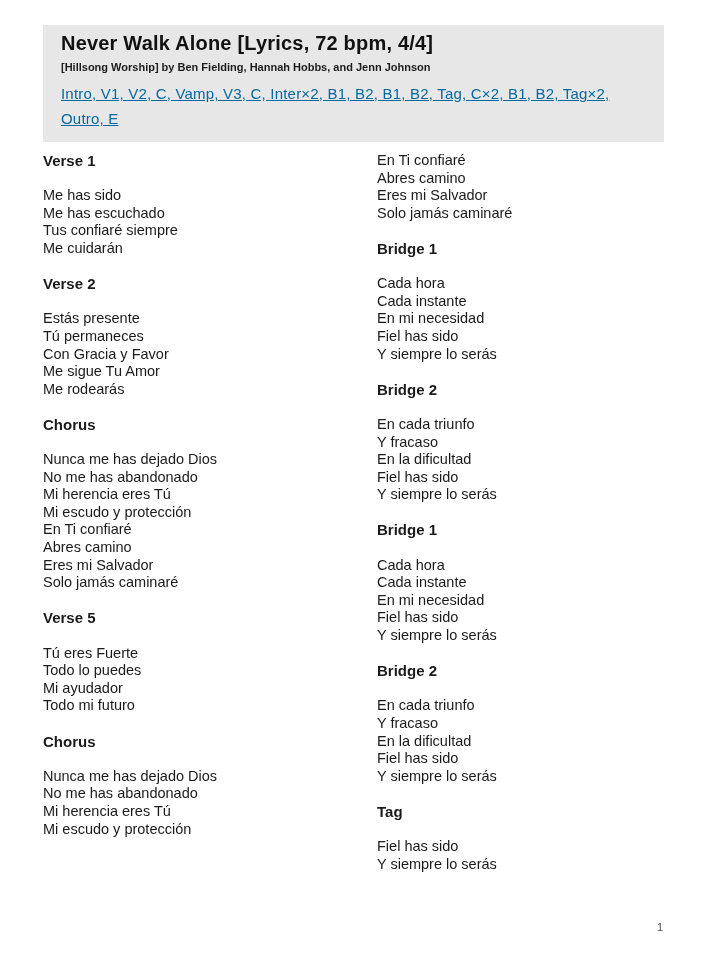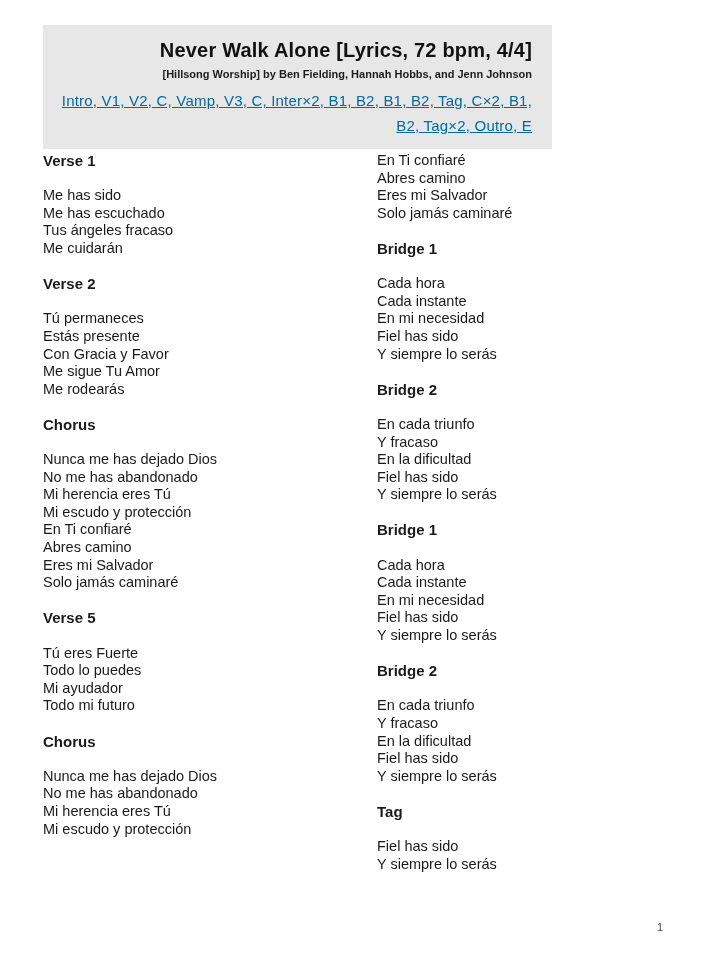--- a/index.html
+++ b/index.html
@@ -11,24 +11,23 @@
     margin: 0 auto;
     background: #ffffff;
     font-family: "Liberation Sans", "DejaVu Sans", sans-serif;
     color: #1a1a1a;
     overflow: hidden;
   }
   .header-box {
     position: absolute;
     left: 43px;
     top: 25px;
-    width: 509px;
+    width: 621px;
     background: #e7e7e7;
-    padding: 13px 20px 11px 18px;
-    text-align: right;
+    padding: 6px 20px 11px 18px;
   }
   .song-title {
     font-size: 20px;
     font-weight: bold;
     color: #111111;
     line-height: 24px;
     margin-bottom: 5px;
     letter-spacing: 0.2px;
   }
   .song-byline {
@@ -78,27 +77,27 @@
     <div class="song-title">Never Walk Alone [Lyrics, 72 bpm, 4/4]</div>
     <div class="song-byline">[Hillsong Worship] by Ben Fielding, Hannah Hobbs, and Jenn Johnson</div>
     <div class="song-arrangement">Intro, V1, V2, C, Vamp, V3, C, Inter×2, B1, B2, B1, B2, Tag, C×2, B1, B2, Tag×2, Outro, E</div>
   </div>
 
   <div class="lyrics-column left" id="col-left">
       <div class="lyric-section">
         <div class="section-heading">Verse 1</div>
         <div class="lyric-line">Me has sido</div>
         <div class="lyric-line">Me has escuchado</div>
-        <div class="lyric-line">Tus ángeles fracaso</div>
+        <div class="lyric-line">Tus confiaré siempre</div>
         <div class="lyric-line">Me cuidarán</div>
       </div>
       <div class="lyric-section">
         <div class="section-heading">Verse 2</div>
+        <div class="lyric-line">Estás presente</div>
         <div class="lyric-line">Tú permaneces</div>
-        <div class="lyric-line">Estás presente</div>
         <div class="lyric-line">Con Gracia y Favor</div>
         <div class="lyric-line">Me sigue Tu Amor</div>
         <div class="lyric-line">Me rodearás</div>
       </div>
       <div class="lyric-section">
         <div class="section-heading">Chorus</div>
         <div class="lyric-line">Nunca me has dejado Dios</div>
         <div class="lyric-line">No me has abandonado</div>
         <div class="lyric-line">Mi herencia eres Tú</div>
         <div class="lyric-line">Mi escudo y protección</div>

